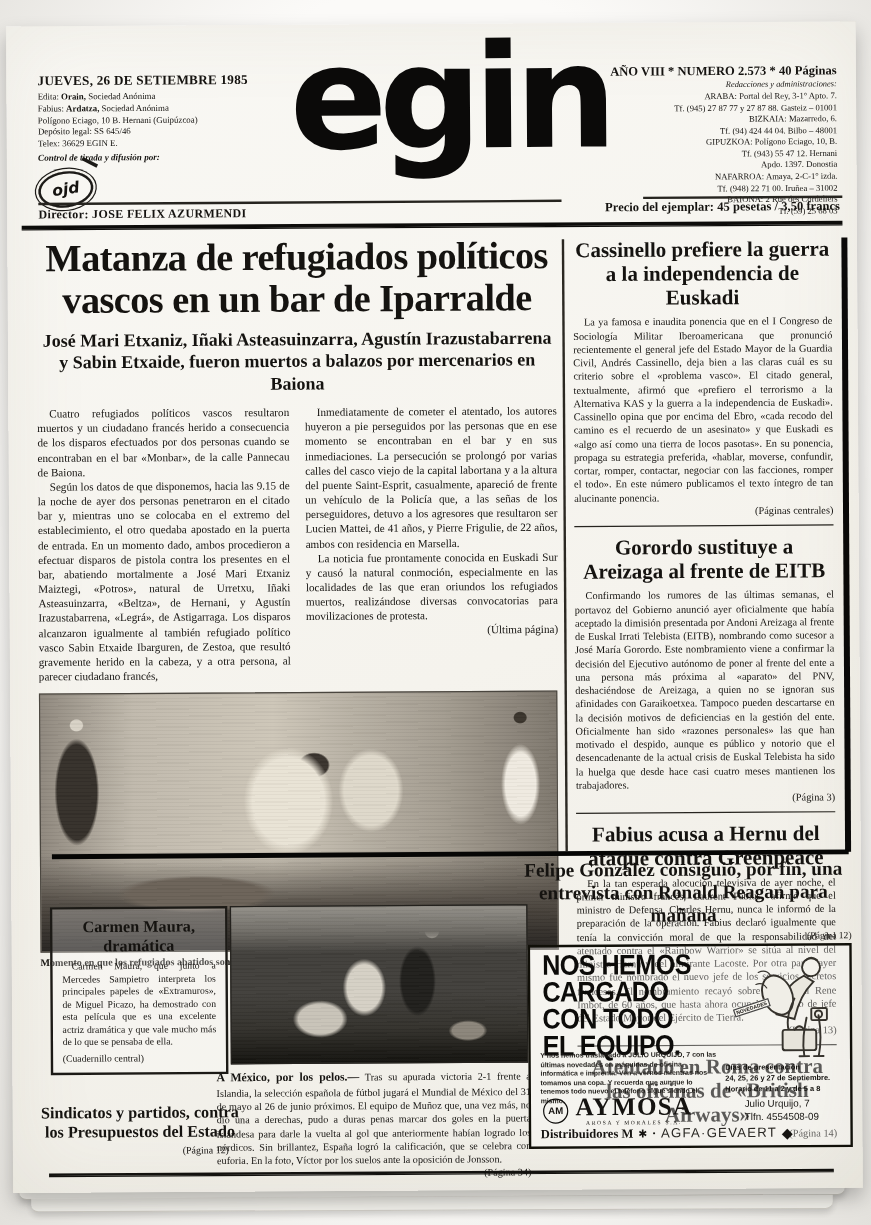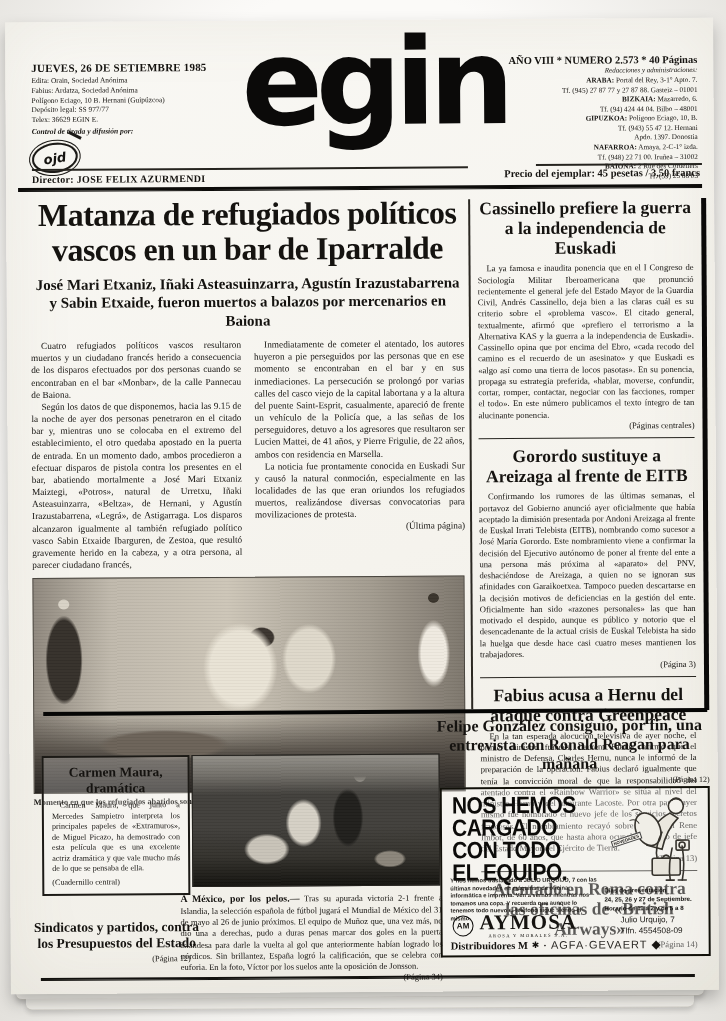--- a/index.html
+++ b/index.html
@@ -24,38 +24,38 @@
     background:linear-gradient(160deg,#f9f8f4 0%, #f5f3ed 55%, #efede6 100%);
     transform:rotate(-.35deg);
     box-shadow:0 8px 16px rgba(0,0,0,.25), inset 0 0 70px rgba(125,115,92,.10); }
 
   .abs { position:absolute; }
 
   
   .m-left { left:26px; top:40px; width:212px; }
   .m-date { font-weight:bold; font-size:11px; letter-spacing:.2px; margin-bottom:2px; }
   .m-line { font-size:7.4px; line-height:1.32; }
-  .m-line b { font-weight:normal; }
+  .m-line b { font-weight:bold; }
   .m-control { font-size:7.6px; font-weight:bold; font-style:italic; margin-top:2px; }
   .ojd { margin-top:7px; width:46px; height:30px; border:2px solid #1c1a17; border-radius:50%;
     display:flex; align-items:center; justify-content:center; position:relative;
     box-shadow:0 0 0 2px #f5f3ed, 0 0 0 3px #1c1a17; transform:rotate(-8deg); }
   .ojd span { font-weight:bold; font-style:italic; font-size:13px; font-family:"DejaVu Sans",sans-serif; }
   .ojd::after { content:""; position:absolute; right:-9px; top:-8px; width:14px; height:3px;
     background:#1c1a17; transform:rotate(35deg); }
 
   .logo { left:213px; top:6px; width:312px; text-align:center;
     font-family:"DejaVu Sans","Liberation Sans",sans-serif;
     font-weight:900; font-size:120px; line-height:.95; letter-spacing:-7px; color:#0b0a09; }
 
   .m-right { left:452px; top:36px; width:240px; text-align:right; }
   .m-issue { font-weight:bold; font-size:10.5px; margin-bottom:1px; }
   .m-admin { font-style:italic; font-size:7px; margin-bottom:2px; }
   .o-line { font-size:7.2px; line-height:1.33; }
-  .o-line b { font-weight:bold; }
+  .o-line b { font-weight:normal; }
 
   .rule-thin { height:1.5px; background:#26241f; }
   .director { left:26px; top:152px; font-size:10px; font-weight:bold; letter-spacing:.3px; }
   .price { left:452px; top:149px; width:242px; text-align:right; font-size:10.5px; font-weight:bold; }
   .rule-double { left:12px; top:166px; width:684px; height:3px;
     border-top:3px solid #0d0c0a; border-bottom:1px solid #0d0c0a; }
 
   
   .main-left { left:24px; top:176px; width:434px; }
   .lead-hl { font-size:32px; font-weight:bold; text-align:center; line-height:1.08; letter-spacing:-.5px; }
@@ -157,21 +157,21 @@
 <div class="under-sheet s1"></div>
 <div class="under-sheet s2"></div>
 
 <div class="sheet">
 
   <div class="abs m-left">
     <div class="m-date">JUEVES, 26 DE SETIEMBRE 1985</div>
     <div class="m-line"><span>Edita: </span><b>Orain,</b><span> Sociedad Anónima</span></div>
     <div class="m-line"><span>Fabius: </span><b>Ardatza,</b><span> Sociedad Anónima</span></div>
     <div class="m-line"><span>Polígono Eciago, 10 B. </span><b></b><span>Hernani (Guipúzcoa)</span></div>
-    <div class="m-line"><span>Depósito legal: SS 977/77</span></div>
+    <div class="m-line"><span>Depósito legal: SS 645/46</span></div>
     <div class="m-line"><span>Telex: 36629 EGIN E.</span></div>
     <div class="m-control">Control de tirada y difusión por:</div>
     <div class="ojd">
         <span>ojd</span>
       </div>
   </div>
 
   <div class="abs logo">egin</div>
 
   <div class="abs m-right">

